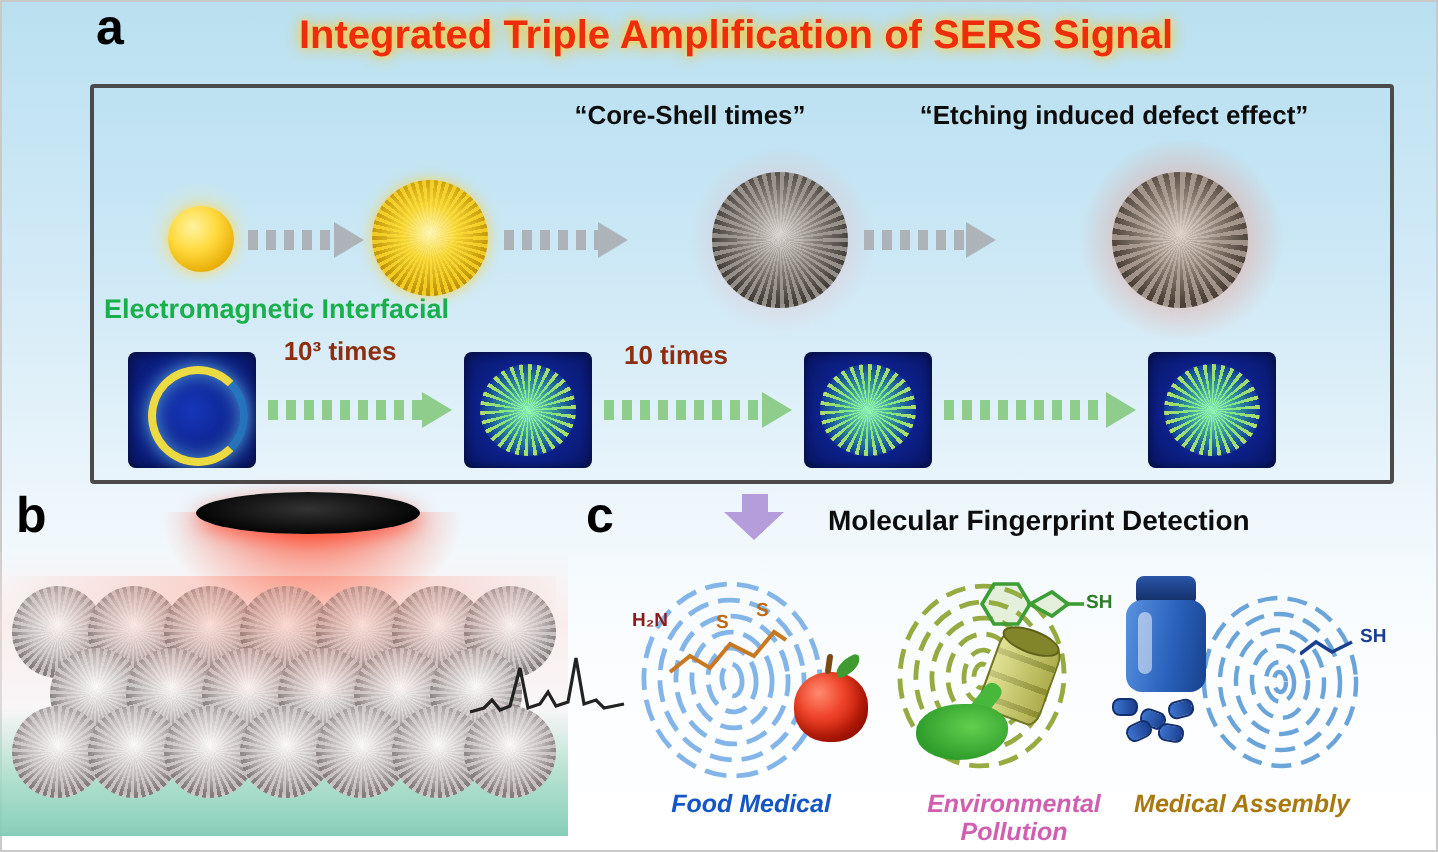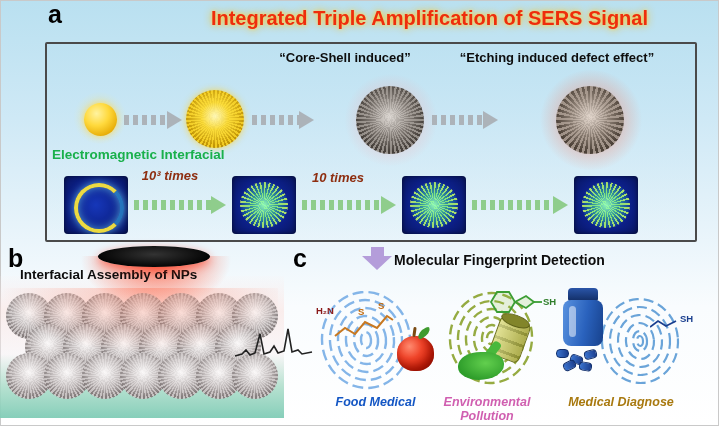--- a/index.html
+++ b/index.html
@@ -6,21 +6,21 @@
   .canvas {
     position:relative; width:719px; height:426px; overflow:hidden;
     font-family:"Liberation Sans", sans-serif;
     background:linear-gradient(180deg,#b9e0f0 0%,#cfe9f6 28%,#e6f3fa 52%,#f9fcfe 72%,#ffffff 100%);
     box-shadow: inset 0 0 0 1px #c9c9c9;
   }
   .canvas div, .canvas span, .canvas svg { position:absolute; }
 
   .plabel { font-size:25px; font-weight:bold; color:#000; }
   .title {
-    left:88px; top:7px; width:560px; text-align:right;
+    left:88px; top:7px; width:560px; text-align:center;
     font-size:20px; font-weight:bold; color:#ee2d0c;
     text-shadow:0 0 8px rgba(255,190,0,.95), 0 0 3px rgba(255,225,120,.9);
   }
   .ampbox {
     left:45px; top:42px; width:648px; height:196px;
     border:2px solid #4a4a4a; border-radius:2px;
     background:linear-gradient(180deg, rgba(186,224,241,.55), rgba(228,243,250,.30));
   }
   .effect { top:50px; font-size:13px; font-weight:bold; color:#0d0d0d; text-align:center; }
 
@@ -78,21 +78,21 @@
     left:10px; top:7px; width:42px; height:42px; border-radius:50%;
     border:4px solid rgba(255,235,60,.92); border-right-color:rgba(70,220,255,.45);
     box-shadow:0 0 9px rgba(120,230,255,.7), inset 0 0 9px rgba(120,230,255,.6);
   }
   .sim .star {
     left:8px; top:6px; width:48px; height:46px; border-radius:50%;
     background:
       radial-gradient(circle, rgba(150,255,180,.95) 0%, rgba(85,230,145,.55) 35%, rgba(40,200,160,.15) 65%, transparent 72%),
       repeating-conic-gradient(rgba(205,245,95,.9) 0deg 5deg, rgba(35,150,220,.15) 5deg 12deg);
   }
-  .times { font-size:13px; font-weight:bold; font-style:italic; color:#8e2e10; text-align:center; }
+  .times { font-size:13px; font-weight:bold; color:#8e2e10; text-align:center; }
 
   .pb-bg {
     left:0; top:276px; width:284px; height:142px;
     background:linear-gradient(180deg, rgba(253,240,240,.1) 0%, rgba(250,225,222,.55) 25%, rgba(246,238,240,.45) 55%, rgba(170,220,200,.85) 78%, rgba(128,204,182,.95) 100%);
   }
   .pb-glow {
     left:78px; top:256px; width:156px; height:54px;
     background:radial-gradient(ellipse at 50% 8%, rgba(255,65,30,.75) 0%, rgba(255,65,30,0) 68%);
   }
   .lens {
@@ -107,21 +107,21 @@
     background:radial-gradient(ellipse at 52% 0%, rgba(255,95,60,.32) 0%, rgba(255,95,60,0) 72%);
   }
   .spectrum { left:233px; top:324px; }
   .sers { left:238px; top:358px; font-size:20px; font-weight:bold; color:#00a84f; letter-spacing:1px; }
 
   .parrow-stem { left:371px; top:247px; width:13px; height:9px; background:#b49dda; }
   .parrow-head {
     left:362px; top:256px; width:0; height:0;
     border-left:15px solid transparent; border-right:15px solid transparent; border-top:14px solid #b49dda;
   }
-  .pc-title { left:394px; top:252px; width:250px; font-size:14px; font-weight:bold; color:#0d0d0d; }
+  .pc-title { left:414px; top:252px; width:250px; font-size:14px; font-weight:bold; color:#0d0d0d; }
 
   .mol { font-size:9.5px; font-weight:bold; }
   .applabel { top:395px; font-size:12.5px; font-weight:bold; font-style:italic; text-align:center; }
 
   .apple {
     left:397px; top:336px; width:37px; height:35px; border-radius:48% 48% 46% 46%;
     background:radial-gradient(circle at 34% 30%, #ff8a70 0%, #f0452a 35%, #c81e08 70%, #941103 100%);
     box-shadow:inset -3px -4px 8px rgba(120,10,0,.6);
   }
   .apple::before {
@@ -162,21 +162,21 @@
 </style>
 </head>
 <body>
 
 <div class="canvas">
 
   <div class="plabel" style="left:48px;top:0px">a</div>
   <div class="title">Integrated Triple Amplification of SERS Signal</div>
   <div class="ampbox"></div>
 
-  <div class="effect" style="left:265px;width:160px">“Core-Shell induced”</div>
+  <div class="effect" style="left:265px;width:160px">“Core-Shell times”</div>
   <div class="effect" style="left:436px;width:242px">“Etching induced defect effect”</div>
 
   <div class="glow" style="left:72px;top:92px;width:56px;height:52px;background:radial-gradient(circle,rgba(255,230,120,.5),rgba(255,230,120,0) 70%)"></div>
   <div class="sphere"></div>
 
   <div class="arr arr-gray" style="left:124px;top:111px;width:58px">
       <div class="bars"></div>
       <div class="head"></div>
     </div>
 
@@ -226,21 +226,20 @@
     </div>
 
   <div class="arr arr-green" style="left:472px;top:196px;width:96px">
       <div class="bars"></div>
       <div class="head"></div>
     </div>
 
   <div class="pb-bg"></div>
   <div class="pb-glow"></div>
   <div class="plabel" style="left:8px;top:244px">b</div>
-  <div class="pb-title">Interfacial Assembly of NPs</div>
   <div class="lens"></div>
 
   <div class="npgrid">
     <div class="urchin u-light" style="left:2px;top:2px;width:46px;height:46px"></div>
     <div class="urchin u-light" style="left:40px;top:2px;width:46px;height:46px"></div>
     <div class="urchin u-light" style="left:78px;top:2px;width:46px;height:46px"></div>
     <div class="urchin u-light" style="left:116px;top:2px;width:46px;height:46px"></div>
     <div class="urchin u-light" style="left:154px;top:2px;width:46px;height:46px"></div>
     <div class="urchin u-light" style="left:192px;top:2px;width:46px;height:46px"></div>
     <div class="urchin u-light" style="left:228px;top:2px;width:46px;height:46px"></div>
@@ -300,21 +299,21 @@
   </svg>
   <svg style="left:485px;top:283px" width="58" height="38" viewBox="0 0 58 38">
     <polygon points="6,19 12,9 24,9 30,19 24,29 12,29" fill="rgba(140,190,60,.18)" stroke="#3c9e35" stroke-width="1.8"></polygon>
     <polygon points="30,19 41,13 49,19 41,25" fill="rgba(140,190,60,.18)" stroke="#3c9e35" stroke-width="1.8"></polygon>
     <line x1="49" y1="19" x2="57" y2="19" stroke="#3c9e35" stroke-width="1.8"></line>
   </svg>
   <span class="mol" style="left:543px;top:296px;color:#2f7d2a">SH</span>
   <div class="barrel"></div>
   <div class="stream"></div>
   <div class="spill"></div>
-  <div class="applabel" style="left:417px;width:140px;color:#d05fb0">Environmental Pollution</div>
+  <div class="applabel" style="left:437px;width:140px;color:#d05fb0">Environmental Pollution</div>
 
   <svg style="left:598px;top:293px" width="84" height="92" viewBox="0 0 84 92">
     <g fill="none" stroke="#5b9bd5" stroke-width="2.2" stroke-dasharray="10 5" opacity="0.9" transform="rotate(-4 42 48)">
       <ellipse cx="42" cy="48" rx="38" ry="42"></ellipse>
       <ellipse cx="42" cy="48" rx="30" ry="34"></ellipse>
       <ellipse cx="42" cy="48" rx="22" ry="26"></ellipse>
       <ellipse cx="42" cy="48" rx="14" ry="18"></ellipse>
       <ellipse cx="42" cy="48" rx="7" ry="10"></ellipse>
       <ellipse cx="42" cy="48" rx="3" ry="5"></ellipse>
     </g>
@@ -323,15 +322,15 @@
     <polyline points="0,10 8,4 16,9 26,4" fill="none" stroke="#1a3f8f" stroke-width="1.8"></polyline>
   </svg>
   <span class="mol" style="left:680px;top:313px;color:#1a3f8f">SH</span>
   <div class="bottle-cap"></div>
   <div class="bottle-body"></div>
   <div class="pill" style="left:556px;top:349px"></div>
   <div class="pill" style="left:570px;top:355px;transform:rotate(20deg)"></div>
   <div class="pill" style="left:584px;top:350px;transform:rotate(-15deg)"></div>
   <div class="pill" style="left:563px;top:361px;transform:rotate(-25deg)"></div>
   <div class="pill" style="left:579px;top:362px;transform:rotate(10deg)"></div>
-  <div class="applabel" style="left:556px;width:130px;color:#a8790f">Medical Diagnose</div>
+  <div class="applabel" style="left:556px;width:130px;color:#a8790f">Medical Assembly</div>
 
 </div>
 
 </body></html>

